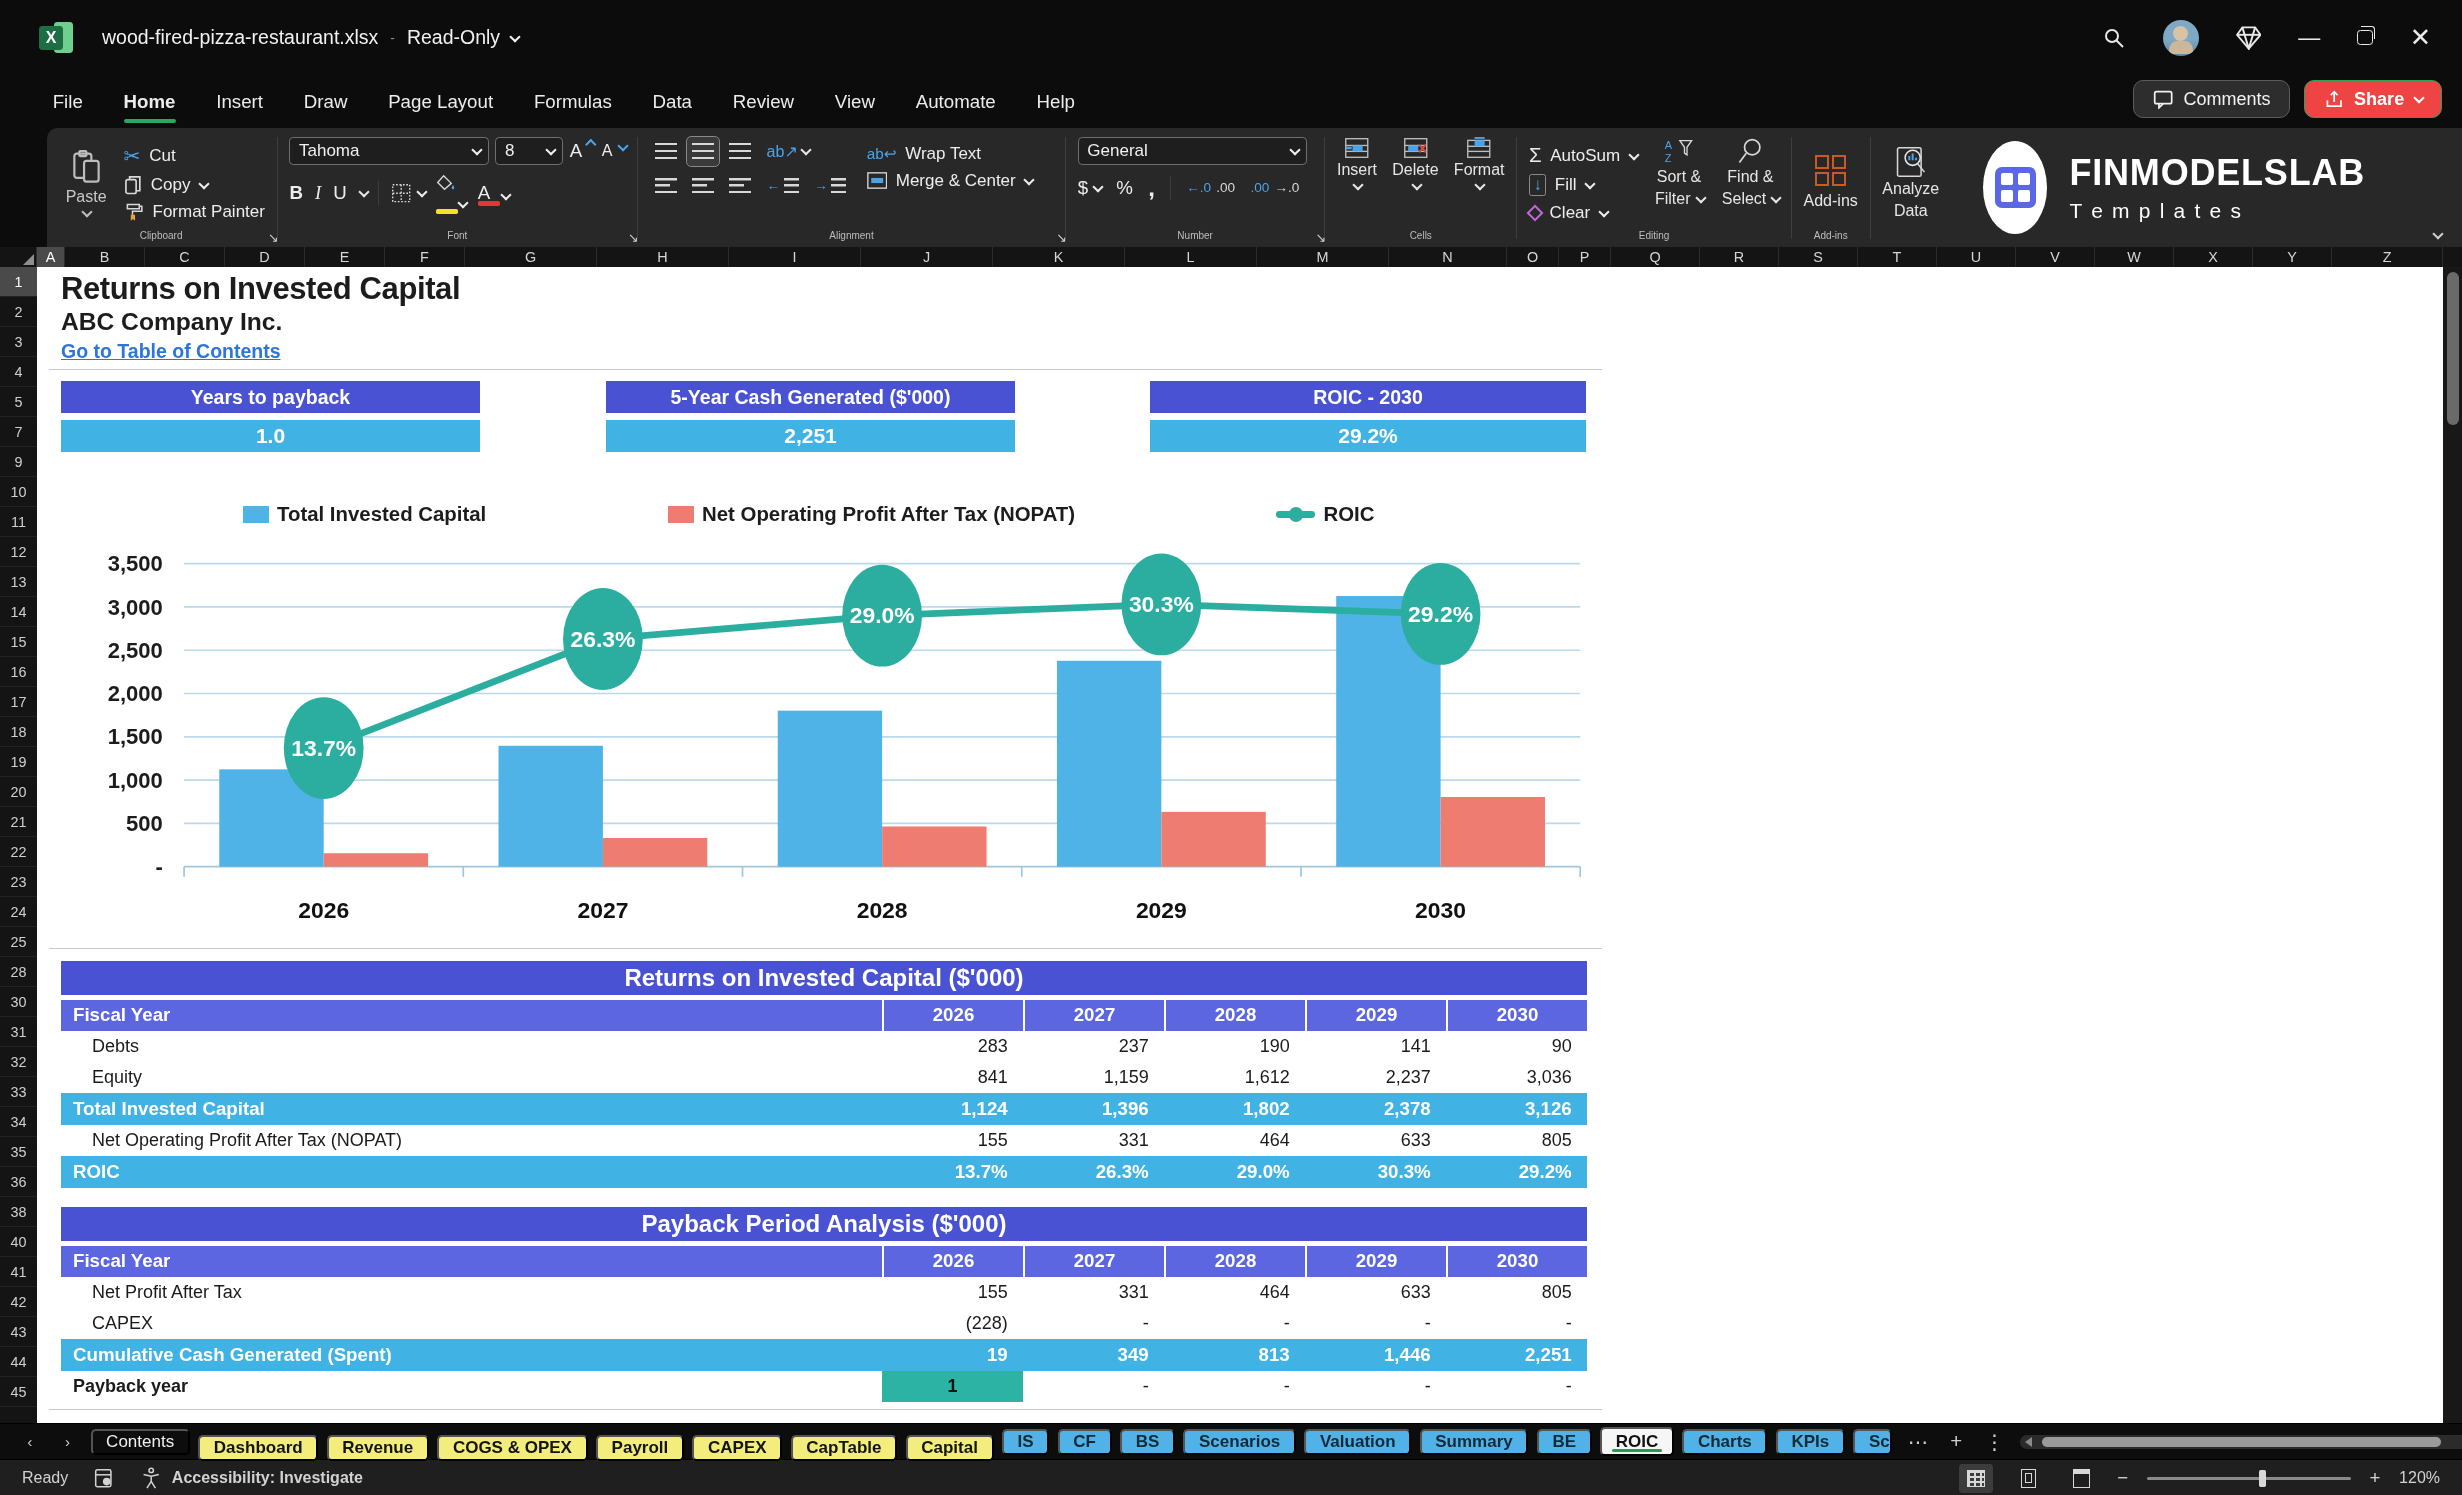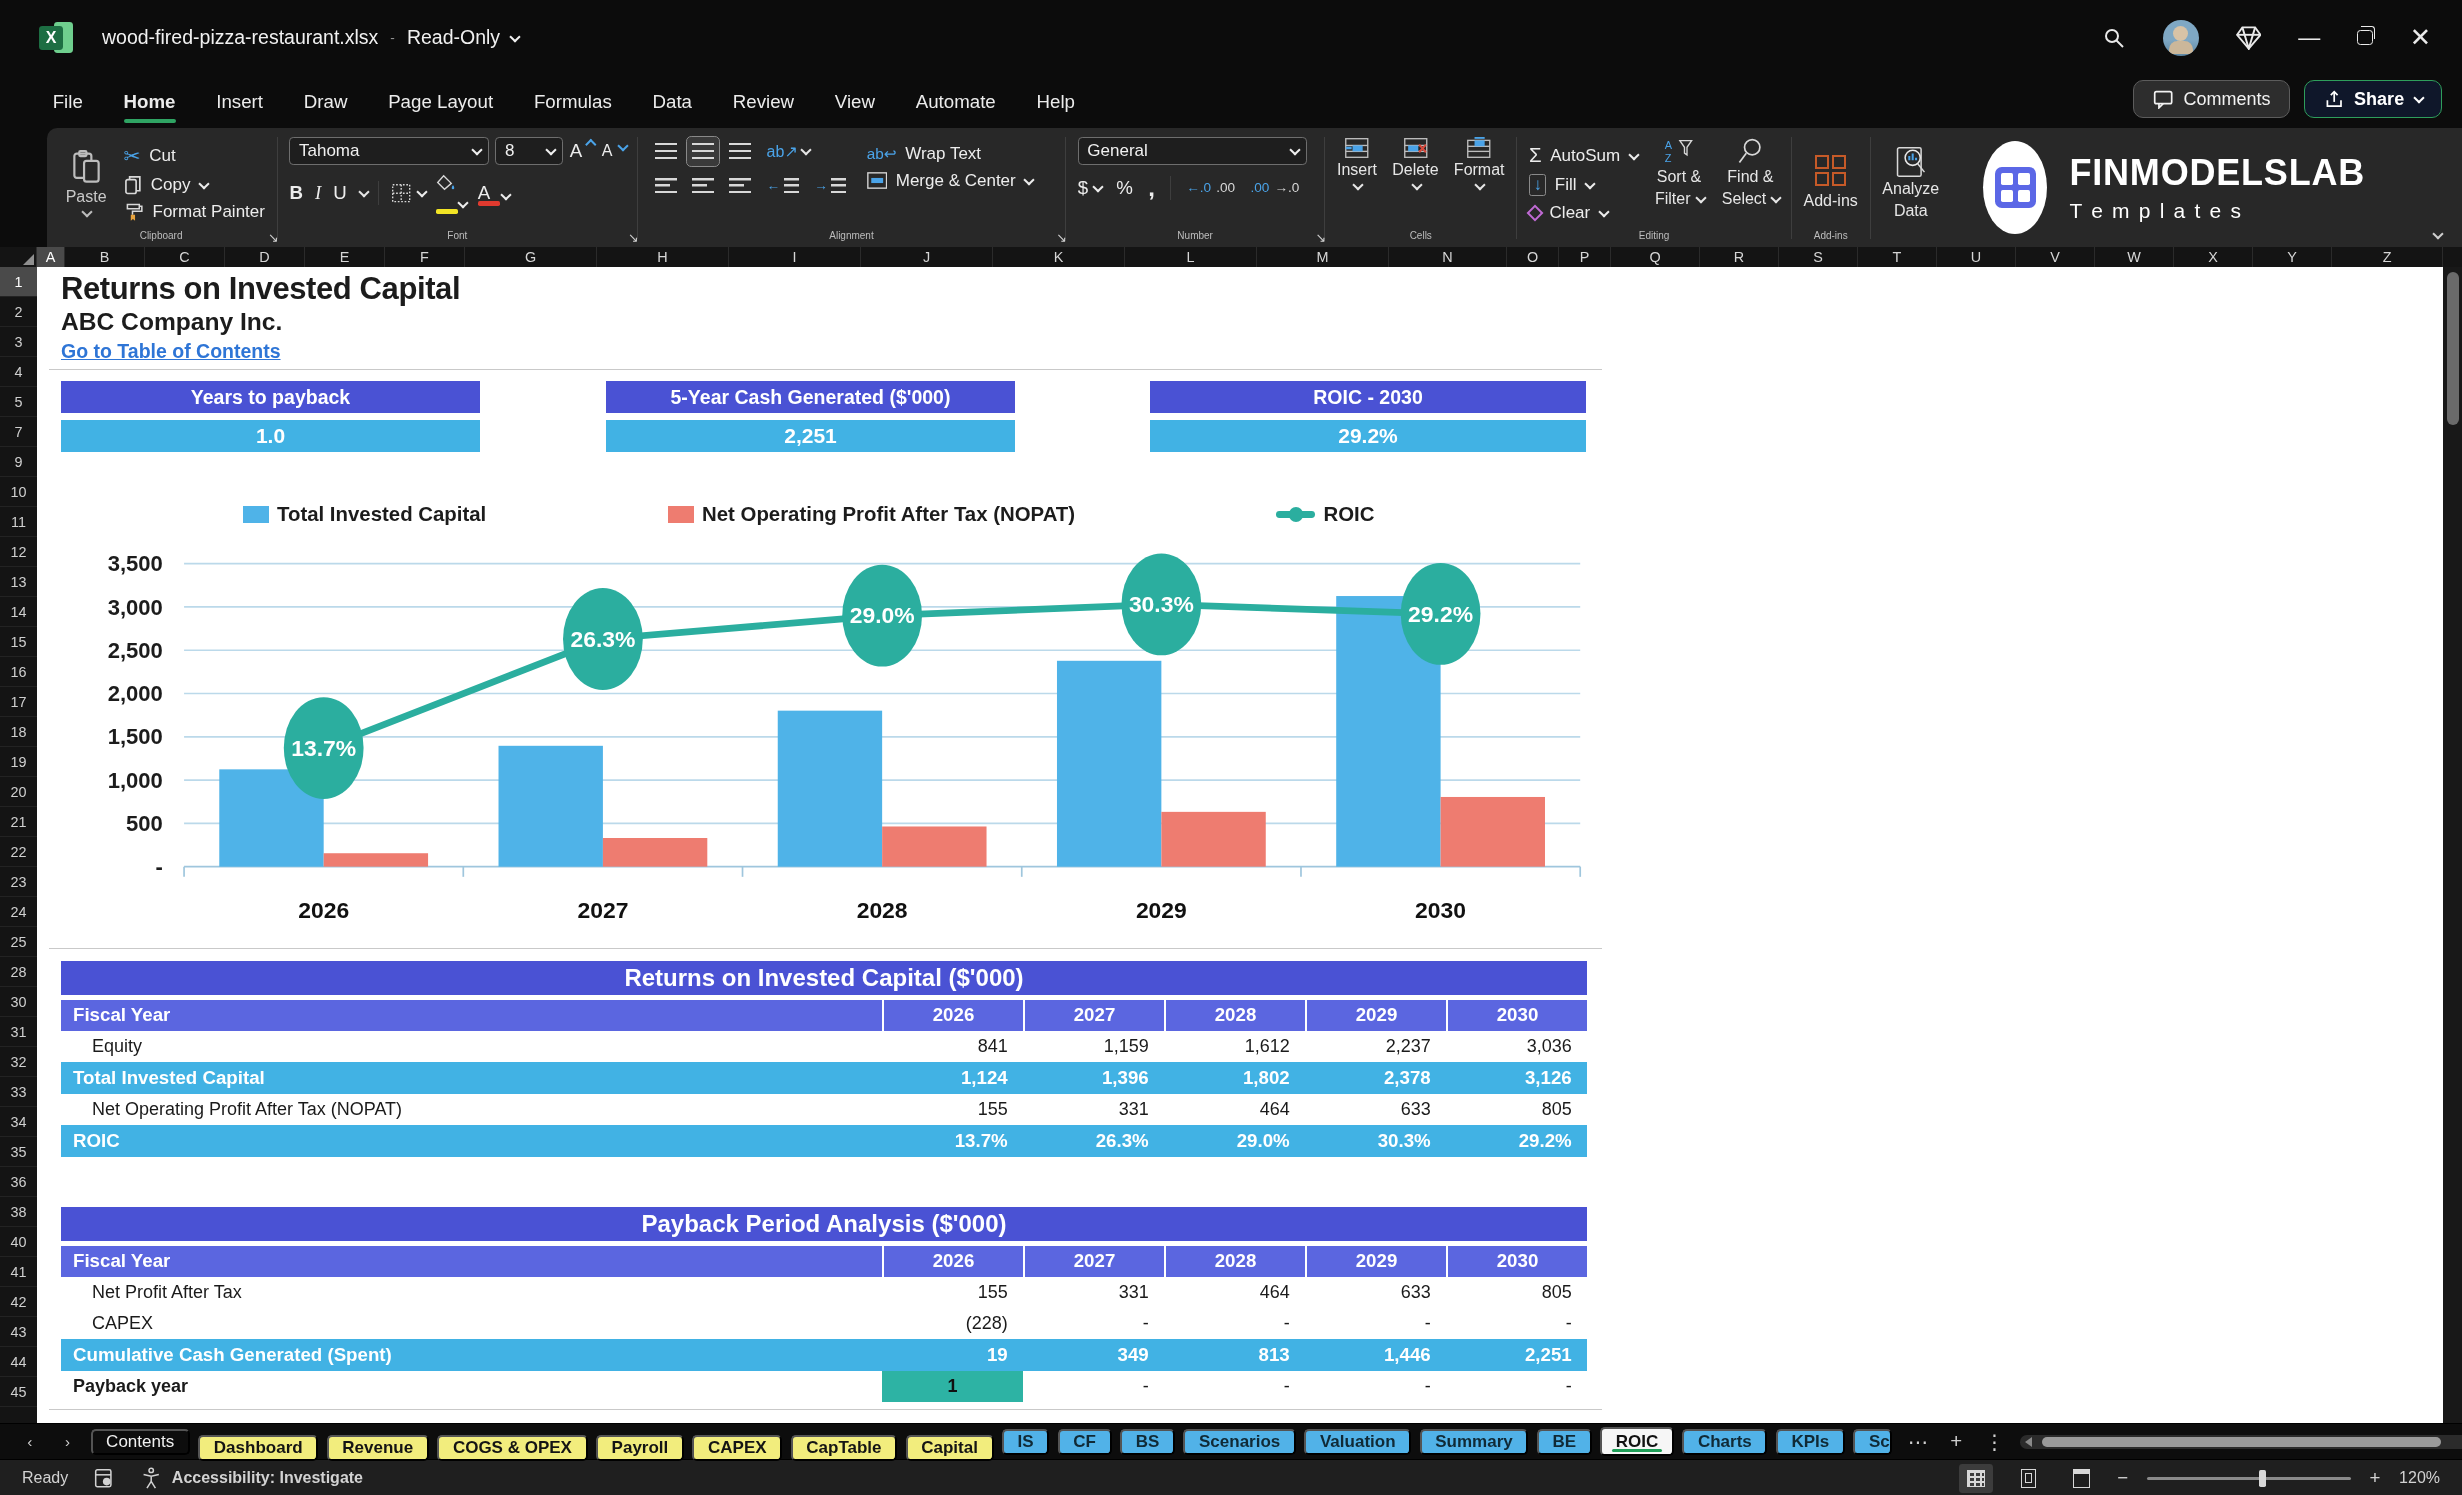--- a/index.html
+++ b/index.html
@@ -29,21 +29,21 @@
 
   
   .tabrow { height:53px; display:flex; align-items:center; background:#0c0c0c; position:relative; }
   .rtabs { display:flex; align-items:center; margin-left:34px; gap:3.4px; }
   .rtab { position:relative; color:#ececec; font-size:18.7px; padding:8.5px 18.7px; cursor:pointer; border:none; background:none; }
   .rtab.active { font-weight:bold; }
   .rtab.active::after { content:""; position:absolute; left:18.7px; right:18.7px; bottom:-1.7px; height:3.4px; border-radius:2.5px; background:#2fa463; }
   .tabrow-right { position:absolute; right:20.4px; top:5.1px; display:flex; gap:13.6px; }
   .pill { display:flex; align-items:center; gap:10.2px; font-size:18px; padding:7.6px 18.7px; border-radius:10px; cursor:pointer; }
   .pill.comments { background:#2d2d2d; border:0.8px solid #5c5c5c; color:#f2f2f2; }
-  .pill.share { background:#0f172a; border:0.8px solid #2E9E5B; color:#fff; font-weight:600; }
+  .pill.share { background:#ef4444; border:0.8px solid #2E9E5B; color:#fff; font-weight:600; }
 
   
   .ribbon { position:relative; margin-left:47px; width:2416px; height:119px; background:#282828; border-radius:10.2px 0 0 0; display:flex; color:#e6e6e6; }
   .rgroup { position:relative; display:flex; flex-direction:column; padding:8.5px 10.2px 3.4px 10.2px; }
   .rgroup .body { display:flex; flex:1; gap:8.5px; }
   .glabel { text-align:center; color:#bdbdbd; font-size:10px; padding-bottom:2.5px; position:relative; }
   .launcher { position:absolute; right:-3.4px; bottom:1.7px; font-size:12.7px; color:#cfcfcf; cursor:pointer; }
   .vsep { width:0.8px; background:#3e3e3e; margin:8.5px 1.7px; }
   .bigbtn { display:flex; flex-direction:column; align-items:center; justify-content:center; gap:3.4px; padding:0 8.5px; cursor:pointer; }
   .bigbtn .cap { font-size:16px; color:#c9c9c9; }
@@ -695,20 +695,28 @@
           <div class="banner">Returns on Invested Capital ($'000)</div>
           <div class="t-head">
             <div class="t-label">Fiscal Year</div>
             <div class="t-cell">2026</div>
             <div class="t-cell">2027</div>
             <div class="t-cell">2028</div>
             <div class="t-cell">2029</div>
             <div class="t-cell">2030</div>
           </div>
           <div class="t-row ">
+            <div class="t-label">Debts</div>
+            <div class="t-cell">283</div>
+            <div class="t-cell">237</div>
+            <div class="t-cell">190</div>
+            <div class="t-cell">141</div>
+            <div class="t-cell">90</div>
+          </div>
+          <div class="t-row ">
             <div class="t-label">Equity</div>
             <div class="t-cell">841</div>
             <div class="t-cell">1,159</div>
             <div class="t-cell">1,612</div>
             <div class="t-cell">2,237</div>
             <div class="t-cell">3,036</div>
           </div>
           <div class="t-row total">
             <div class="t-label">Total Invested Capital</div>
             <div class="t-cell">1,124</div>

